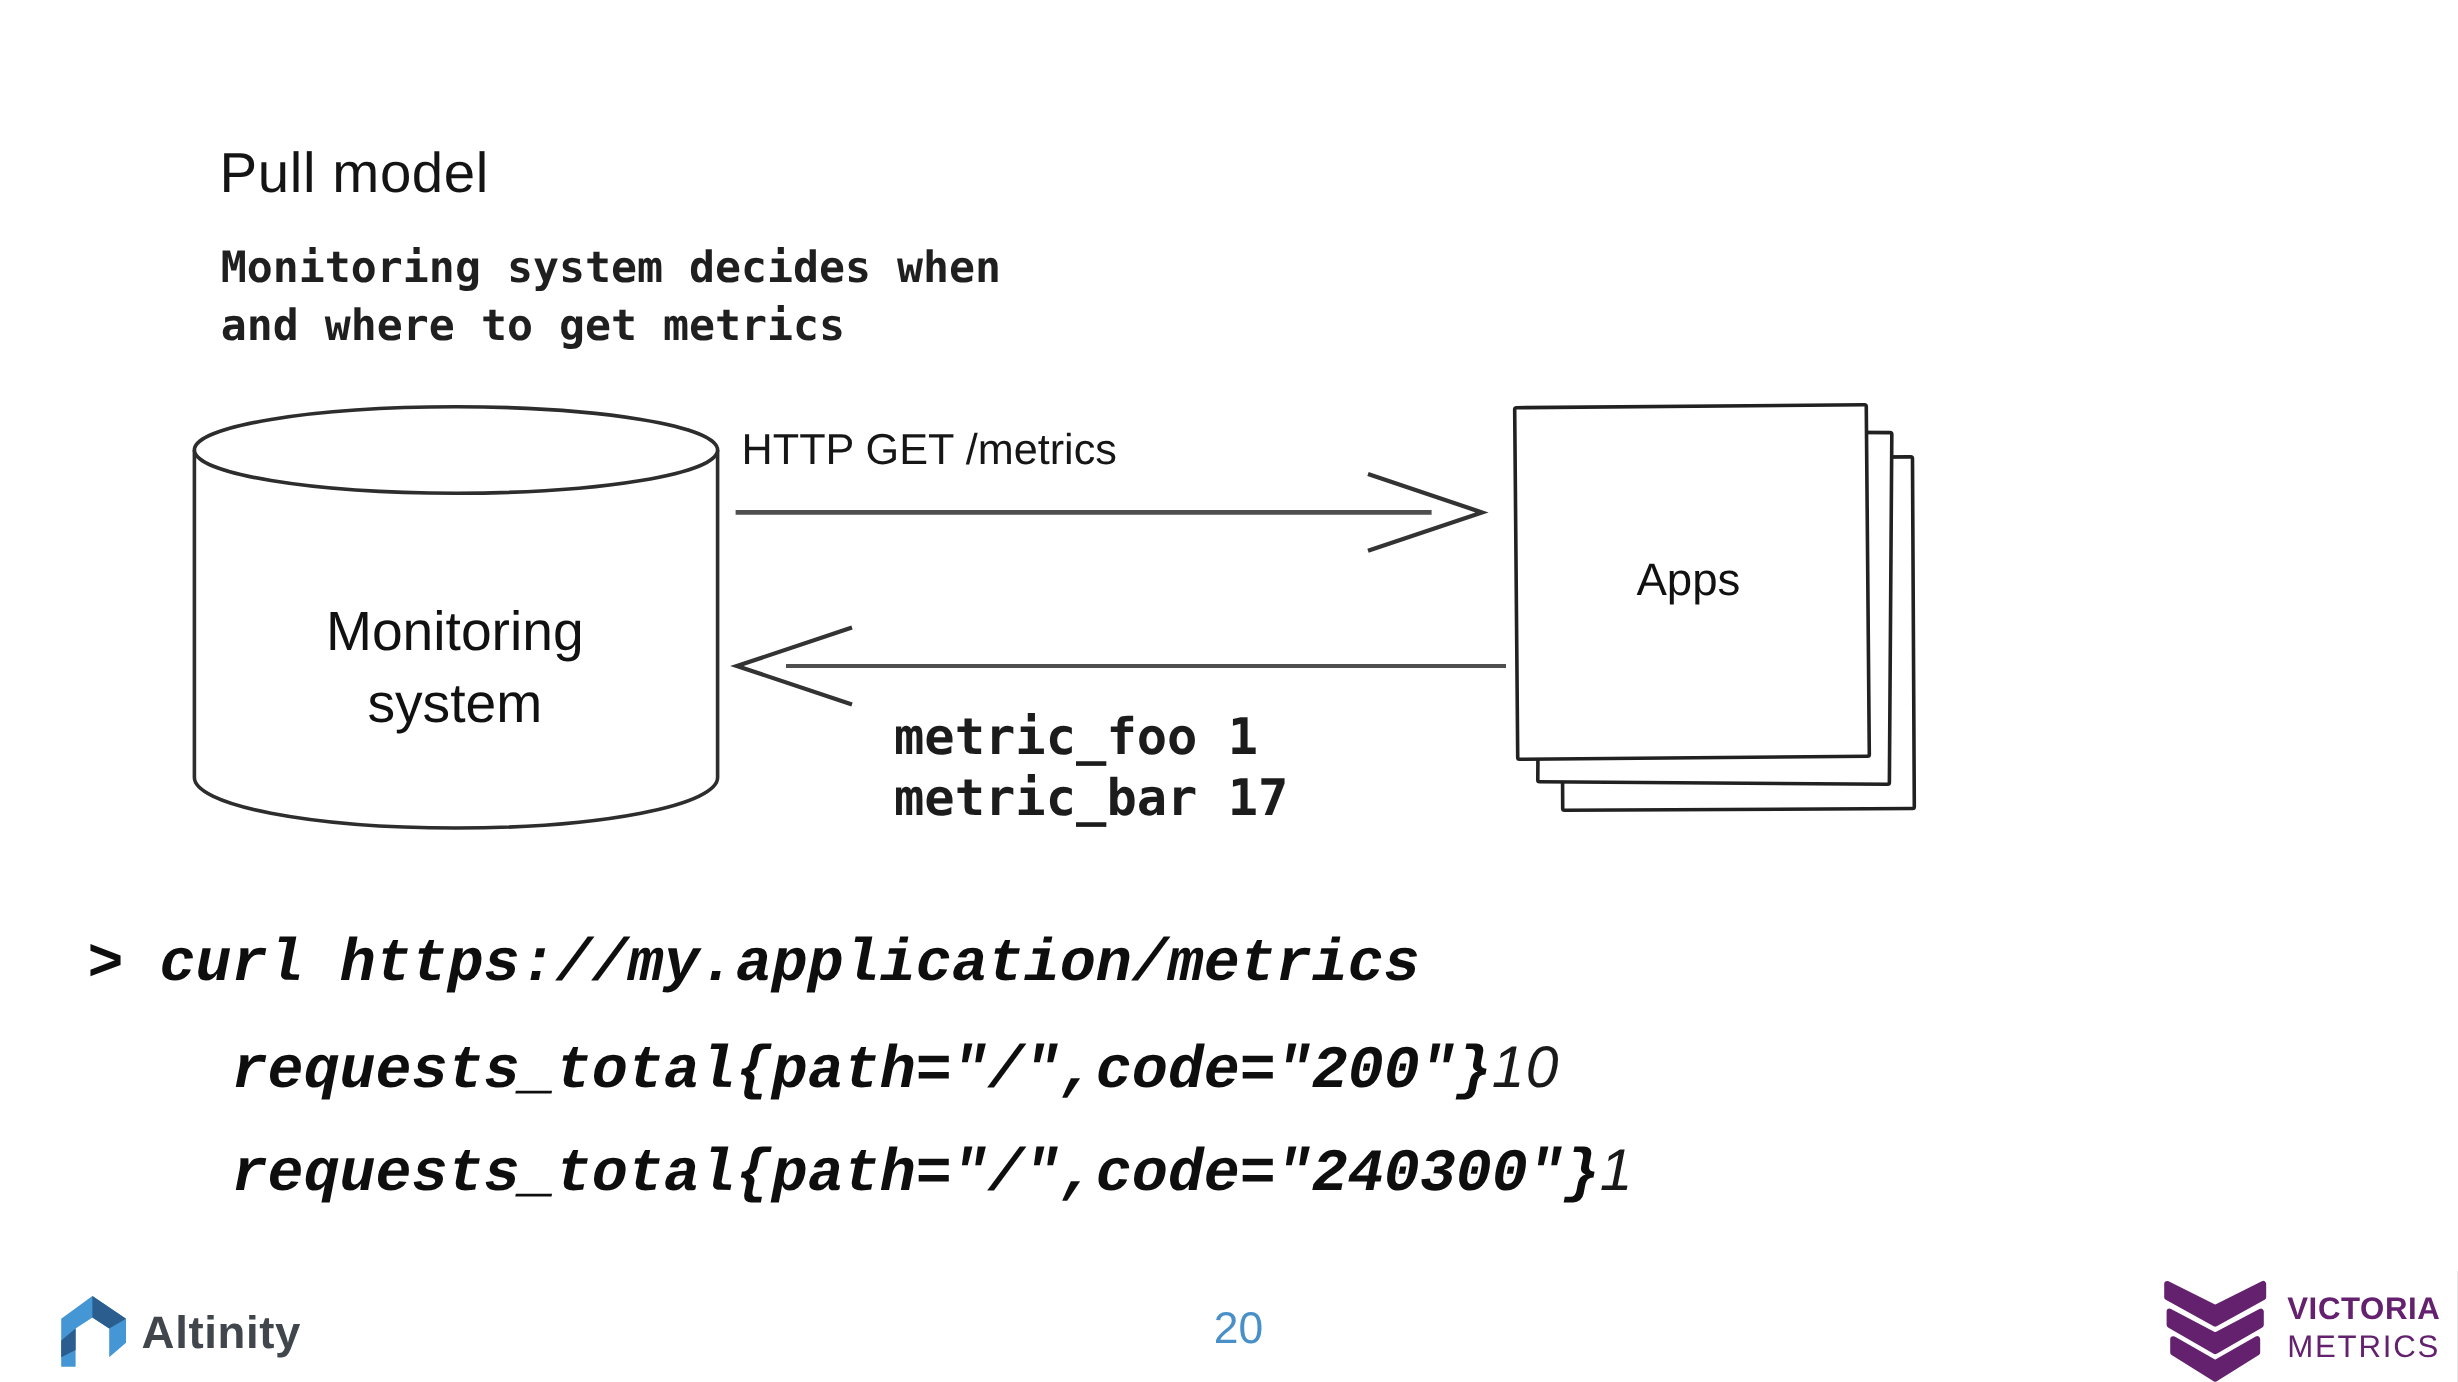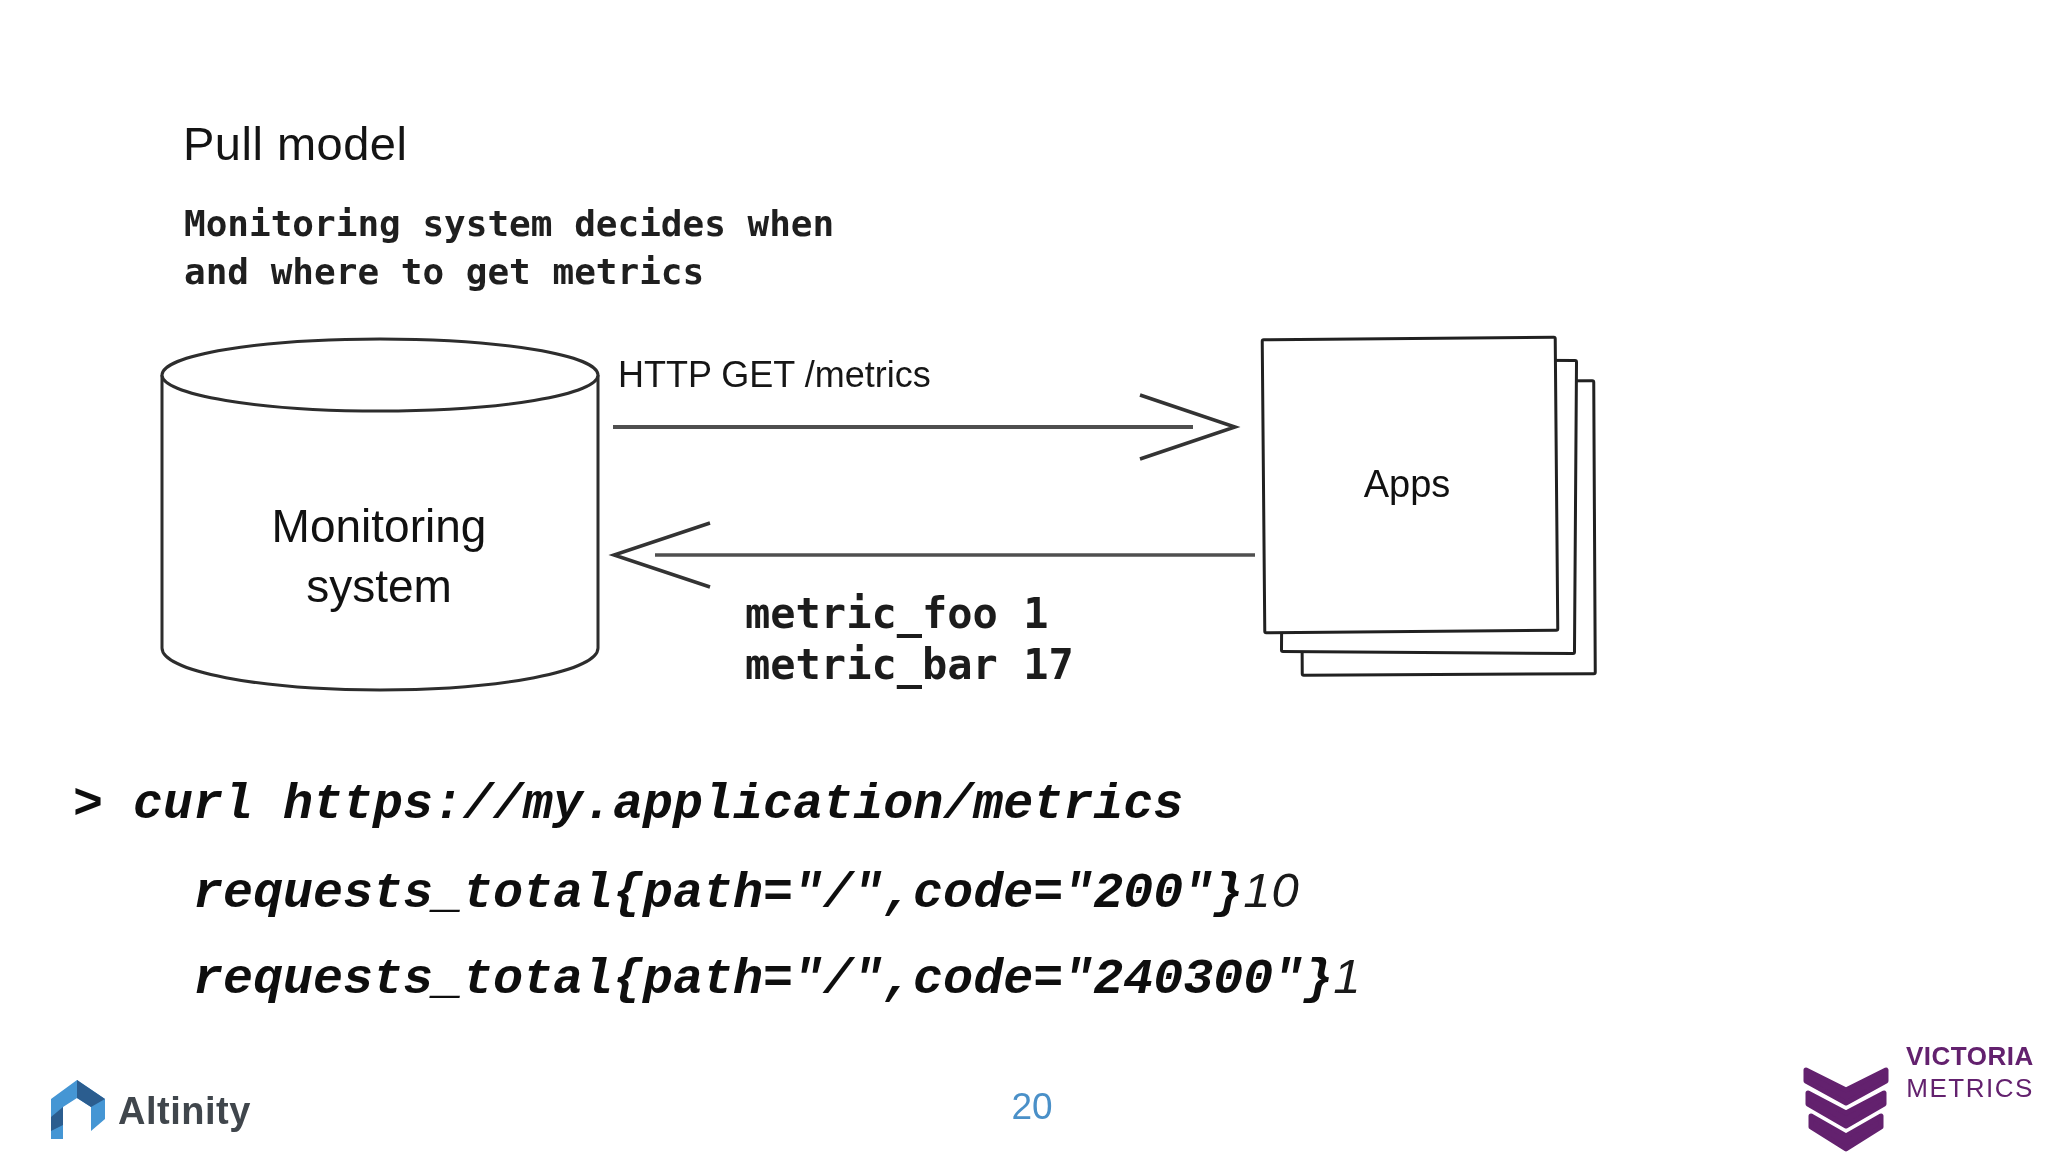--- a/index.html
+++ b/index.html
@@ -42,21 +42,21 @@
   .code-l2{left:193px;top:862px;}
   .code-l3{left:193px;top:948px;}
   .code-value{font-family:"Liberation Sans",sans-serif;font-weight:400;font-size:49px;
               letter-spacing:1px;color:#1a1a1a;}
 
   
   .altinity-text{left:118px;top:1090px;font-size:38px;font-weight:700;
                  color:#40464c;letter-spacing:0.5px;}
   .page-num{left:982px;top:1086px;width:100px;text-align:center;
             font-size:37px;color:#4a90c8;}
-  .vm-text{left:1906px;top:1040px;color:#63216e;font-size:26px;line-height:32px;text-align:right;}
+  .vm-text{left:1906px;top:1074px;color:#63216e;font-size:26px;line-height:32px;}
   .vm-line1{font-weight:700;letter-spacing:0.5px;}
   .vm-line2{font-weight:400;letter-spacing:1.5px;}
 </style>
 </head>
 <body>
 
 <div class="slide">
 
   <div class="abs title">Pull model</div>
 

